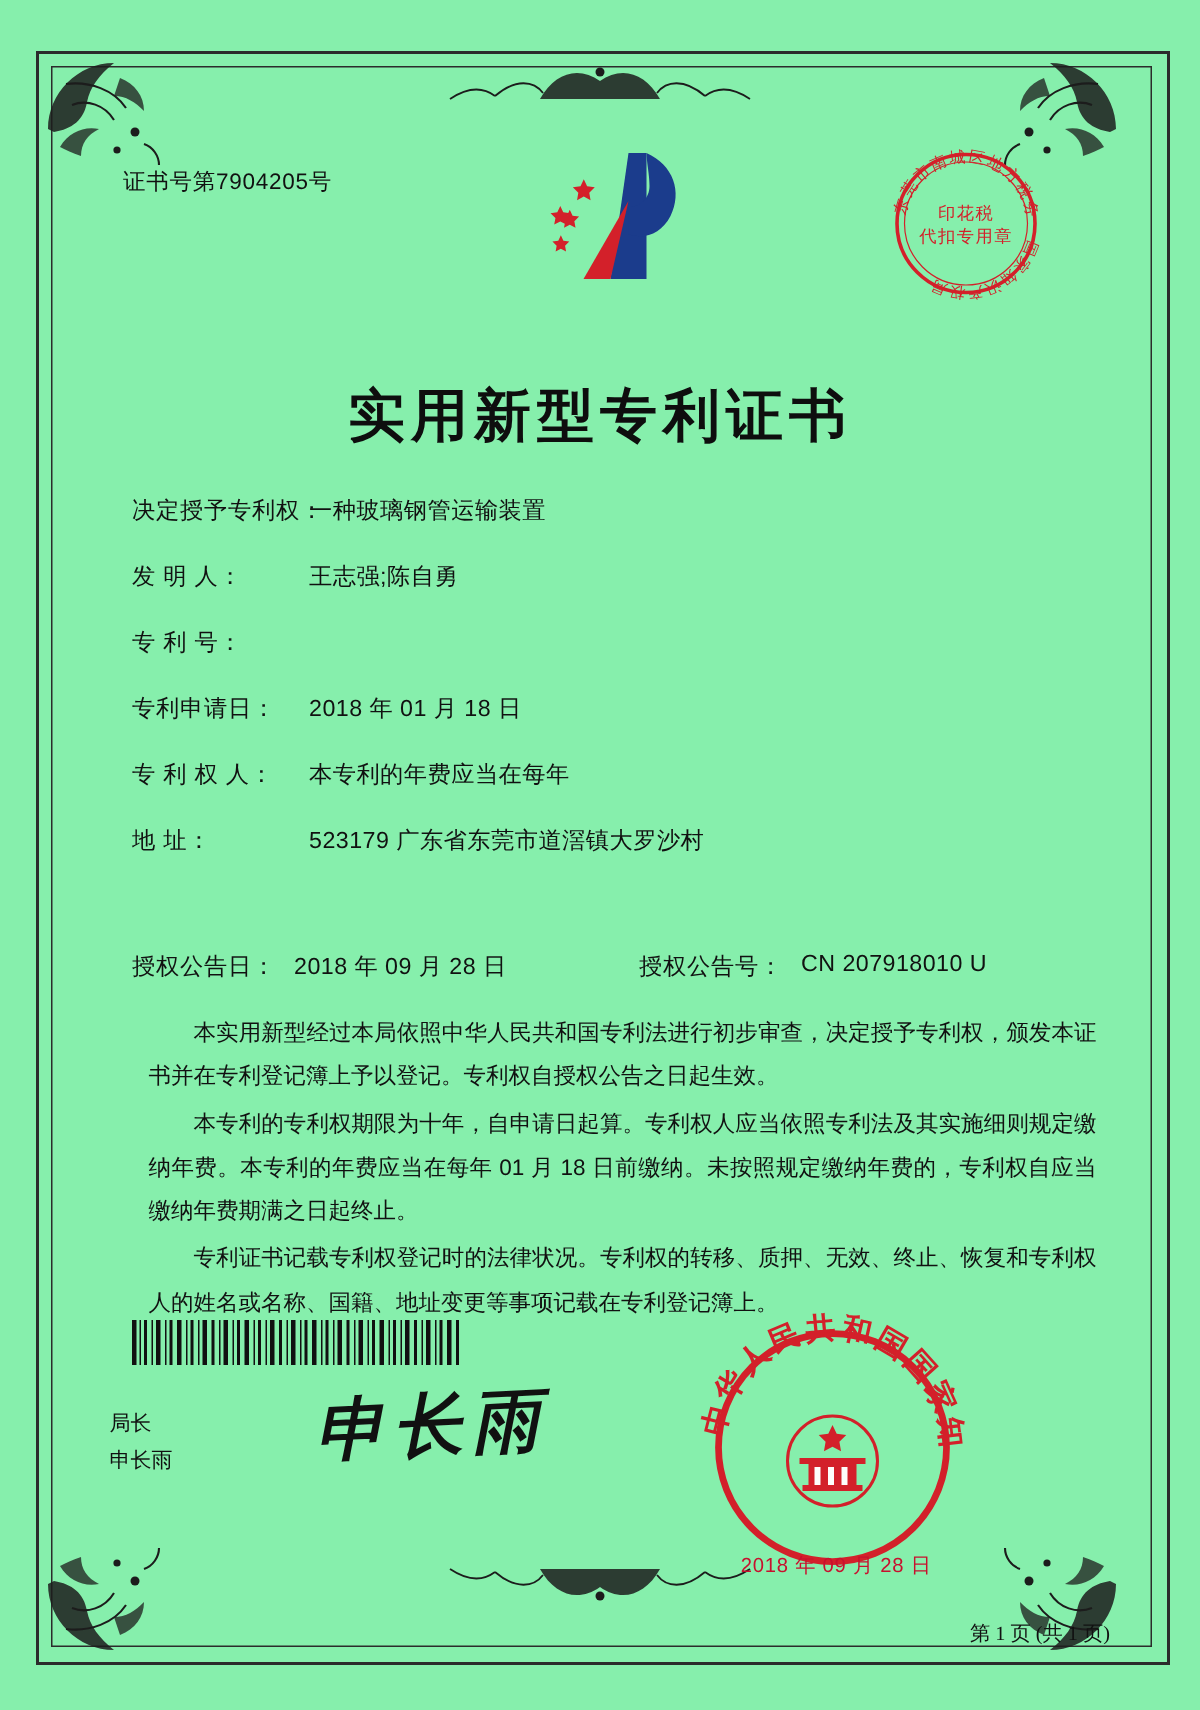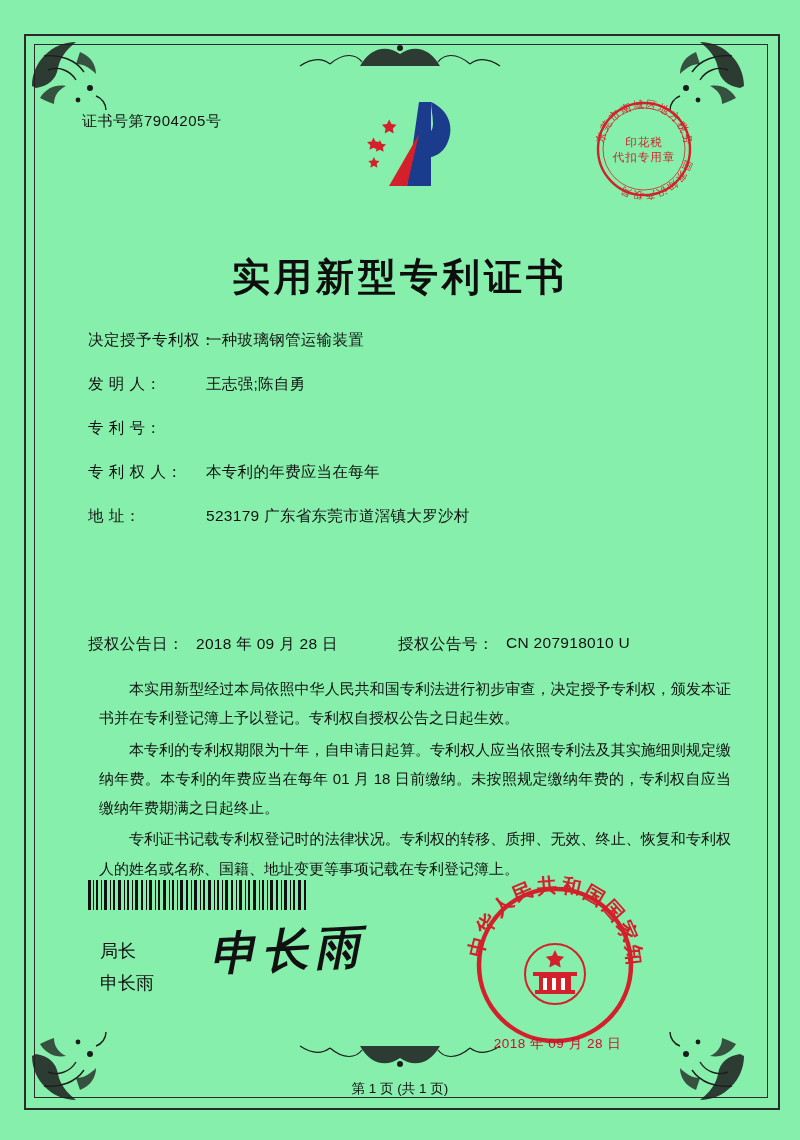--- a/index.html
+++ b/index.html
@@ -129,20 +129,21 @@
     letter-spacing: 0.3px;
   }
 
   .grant-row {
     position: absolute;
     left: 28px; top: 554px;
     width: 640px;
     display: flex;
     font-size: 15.5px;
     color: #111;
+    gap: 28px;
   }
   .grant-left { width: 310px; display: flex; }
   .grant-right { display: flex; }
   .grant-left .field-label, .grant-right .field-label {
     width: 108px; flex: 0 0 108px;
   }
 
   .paragraphs {
     position: absolute;
     left: 39px; top: 594px;
@@ -160,22 +161,22 @@
   
   .barcode {
     position: absolute;
     left: 28px; top: 800px;
     width: 220px; height: 30px;
   }
   .barcode svg { display:block; width: 220px; height: 30px; }
 
   .signature-block {
     position: absolute;
-    left: 40px; top: 856px;
-    font-size: 18px;
+    left: 13px; top: 856px;
+    font-size: 14px;
     line-height: 1.75;
     color: #111;
   }
 
   .handwritten {
     position: absolute;
     left: 150px; top: 840px;
     font-family: "DejaVu Serif", "Liberation Serif", serif;
     font-size: 46px;
     font-style: italic;
@@ -199,23 +200,24 @@
     text-align: center;
     font-size: 13.5px;
     color: #c8102e;
     letter-spacing: 0.5px;
   }
 
   .page-footer {
     position: absolute;
     left: 0; top: 1000px;
     width: 680px;
-    text-align: center;
+    text-align: right;
     font-size: 13.5px;
     color: #111;
+    font-family: Liberation Serif, serif;
   }
 </style>
 </head>
 <body>
 
 <div class="page">
 
   <div class="frame-outer"></div>
   <div class="frame-inner"></div>
 
@@ -330,20 +332,24 @@
       <div class="field-row">
         <div class="field-label">决定授予专利权：</div>
         <div class="field-value">一种玻璃钢管运输装置</div>
       </div>
       <div class="field-row">
         <div class="field-label spread">发 明 人：</div>
         <div class="field-value">王志强;陈自勇</div>
       </div>
       <div class="field-row">
         <div class="field-label spread">专 利 号：</div>
+      </div>
+      <div class="field-row">
+        <div class="field-label">专利申请日：</div>
+        <div class="field-value">2018 年 01 月 18 日</div>
       </div>
       <div class="field-row">
         <div class="field-label spread">专 利 权 人：</div>
         <div class="field-value">本专利的年费应当在每年</div>
       </div>
       <div class="field-row">
         <div class="field-label spread">地 址：</div>
         <div class="field-value">523179 广东省东莞市道滘镇大罗沙村</div>
       </div>
     </div>

